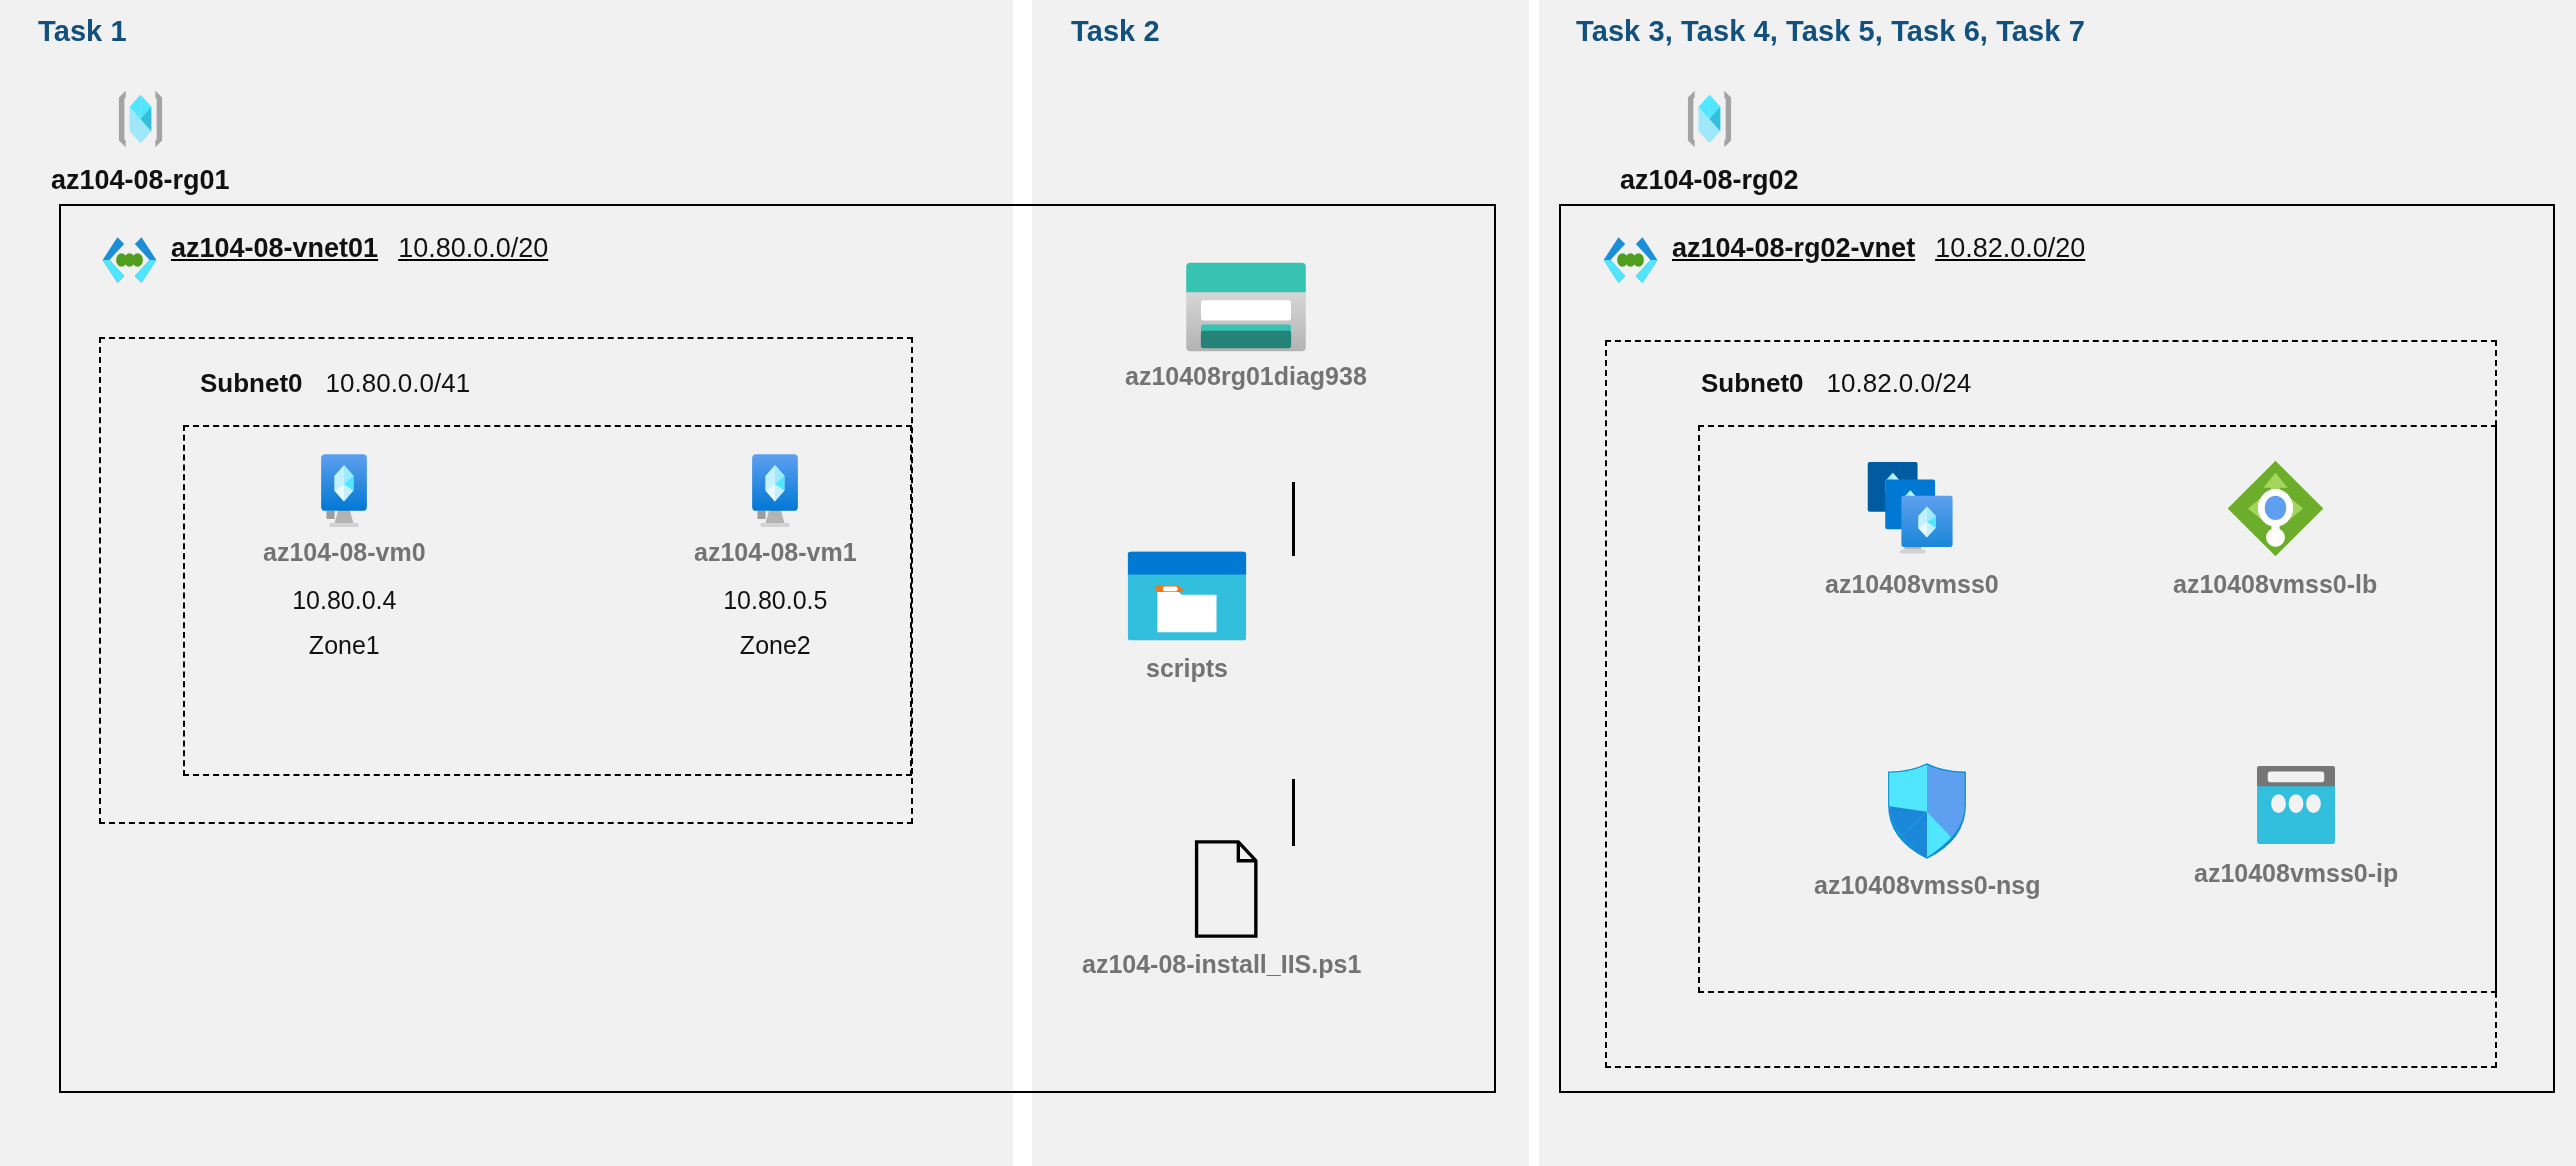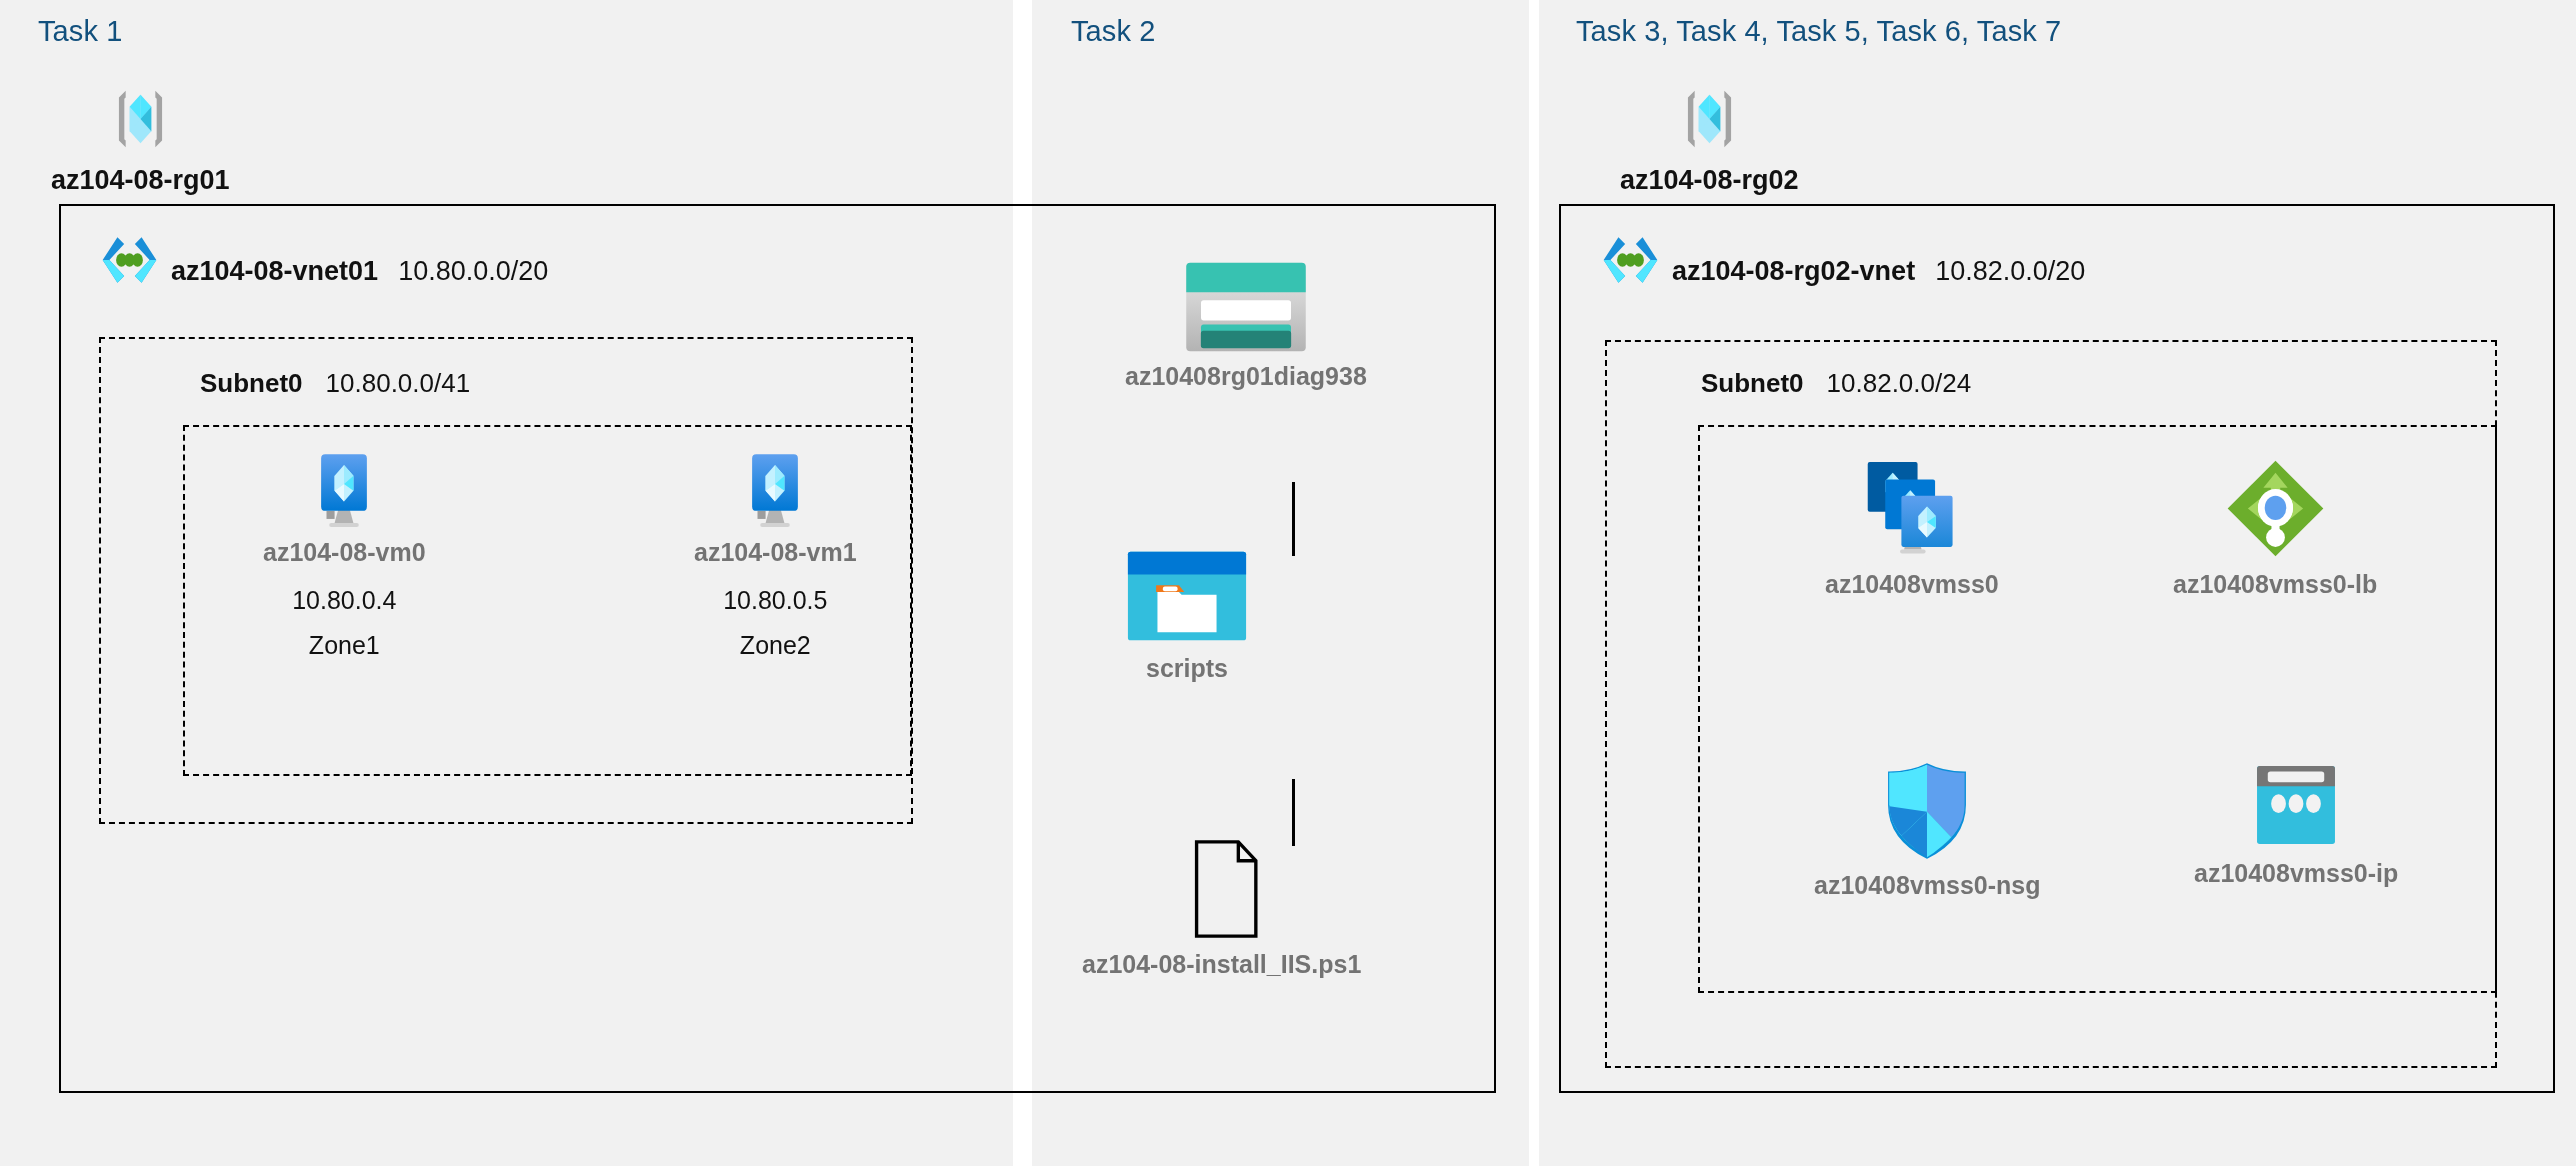--- a/index.html
+++ b/index.html
@@ -12,41 +12,41 @@
 
   
   .panel{position:absolute;background:#f1f1f1;}
   #panel-task1{left:0;     top:0;    width:1013px; height:1166px;}
   #panel-task2{left:1032px;top:0;    width:497px;  height:1166px;}
   #panel-task3{left:1539px;top:0;    width:1037px; height:1166px;}
 
   .task-label{
     position:absolute;
     color:#12507d;
-    font-weight:normal;
+    font-weight:bold;
     font-size:29px;
     letter-spacing:0.1px;
     white-space:nowrap;
   }
   #label-task1{left:38px;  top:15px;}
   #label-task2{left:1071px;top:15px;}
   #label-task3{left:1576px;top:15px;}
 
   
   .rg-row{position:absolute;display:flex;align-items:center;gap:15px;flex-direction:column;}
   #rg01-row{left:51px;  top:88px;}
   #rg02-row{left:1620px;top:88px;align-items:center;}
   .rg-name{font-size:27px;font-weight:bold;color:#111;white-space:nowrap;}
 
   
   .vnet-box{position:absolute;border:2.7px solid #000;box-sizing:border-box;background:transparent;}
   #vnet01-box{left:59px; top:204px; width:1437px; height:889px;}
   #vnet02-box{left:1559px;top:204px; width:996px; height:889px;}
 
-  .vnet-row{position:absolute;display:flex;align-items:flex-end;gap:12px;}
+  .vnet-row{position:absolute;display:flex;align-items:flex-start;gap:12px;text-decoration:underline;}
   #vnet01-row{left:100px; top:233px;}
   #vnet02-row{left:1601px;top:233px;}
   .vnet-name{font-size:27px;font-weight:bold;color:#111;white-space:nowrap;}
   .vnet-cidr{font-size:27px;font-weight:normal;color:#111;white-space:nowrap;margin-left:8px;}
 
   
   .subnet-box{position:absolute;border:2.7px dashed #000;box-sizing:border-box;}
   #subnet0-left{left:99px; top:337px; width:814px; height:487px;}
   #subnet0-right{left:1605px;top:340px; width:892px; height:728px;}
 

